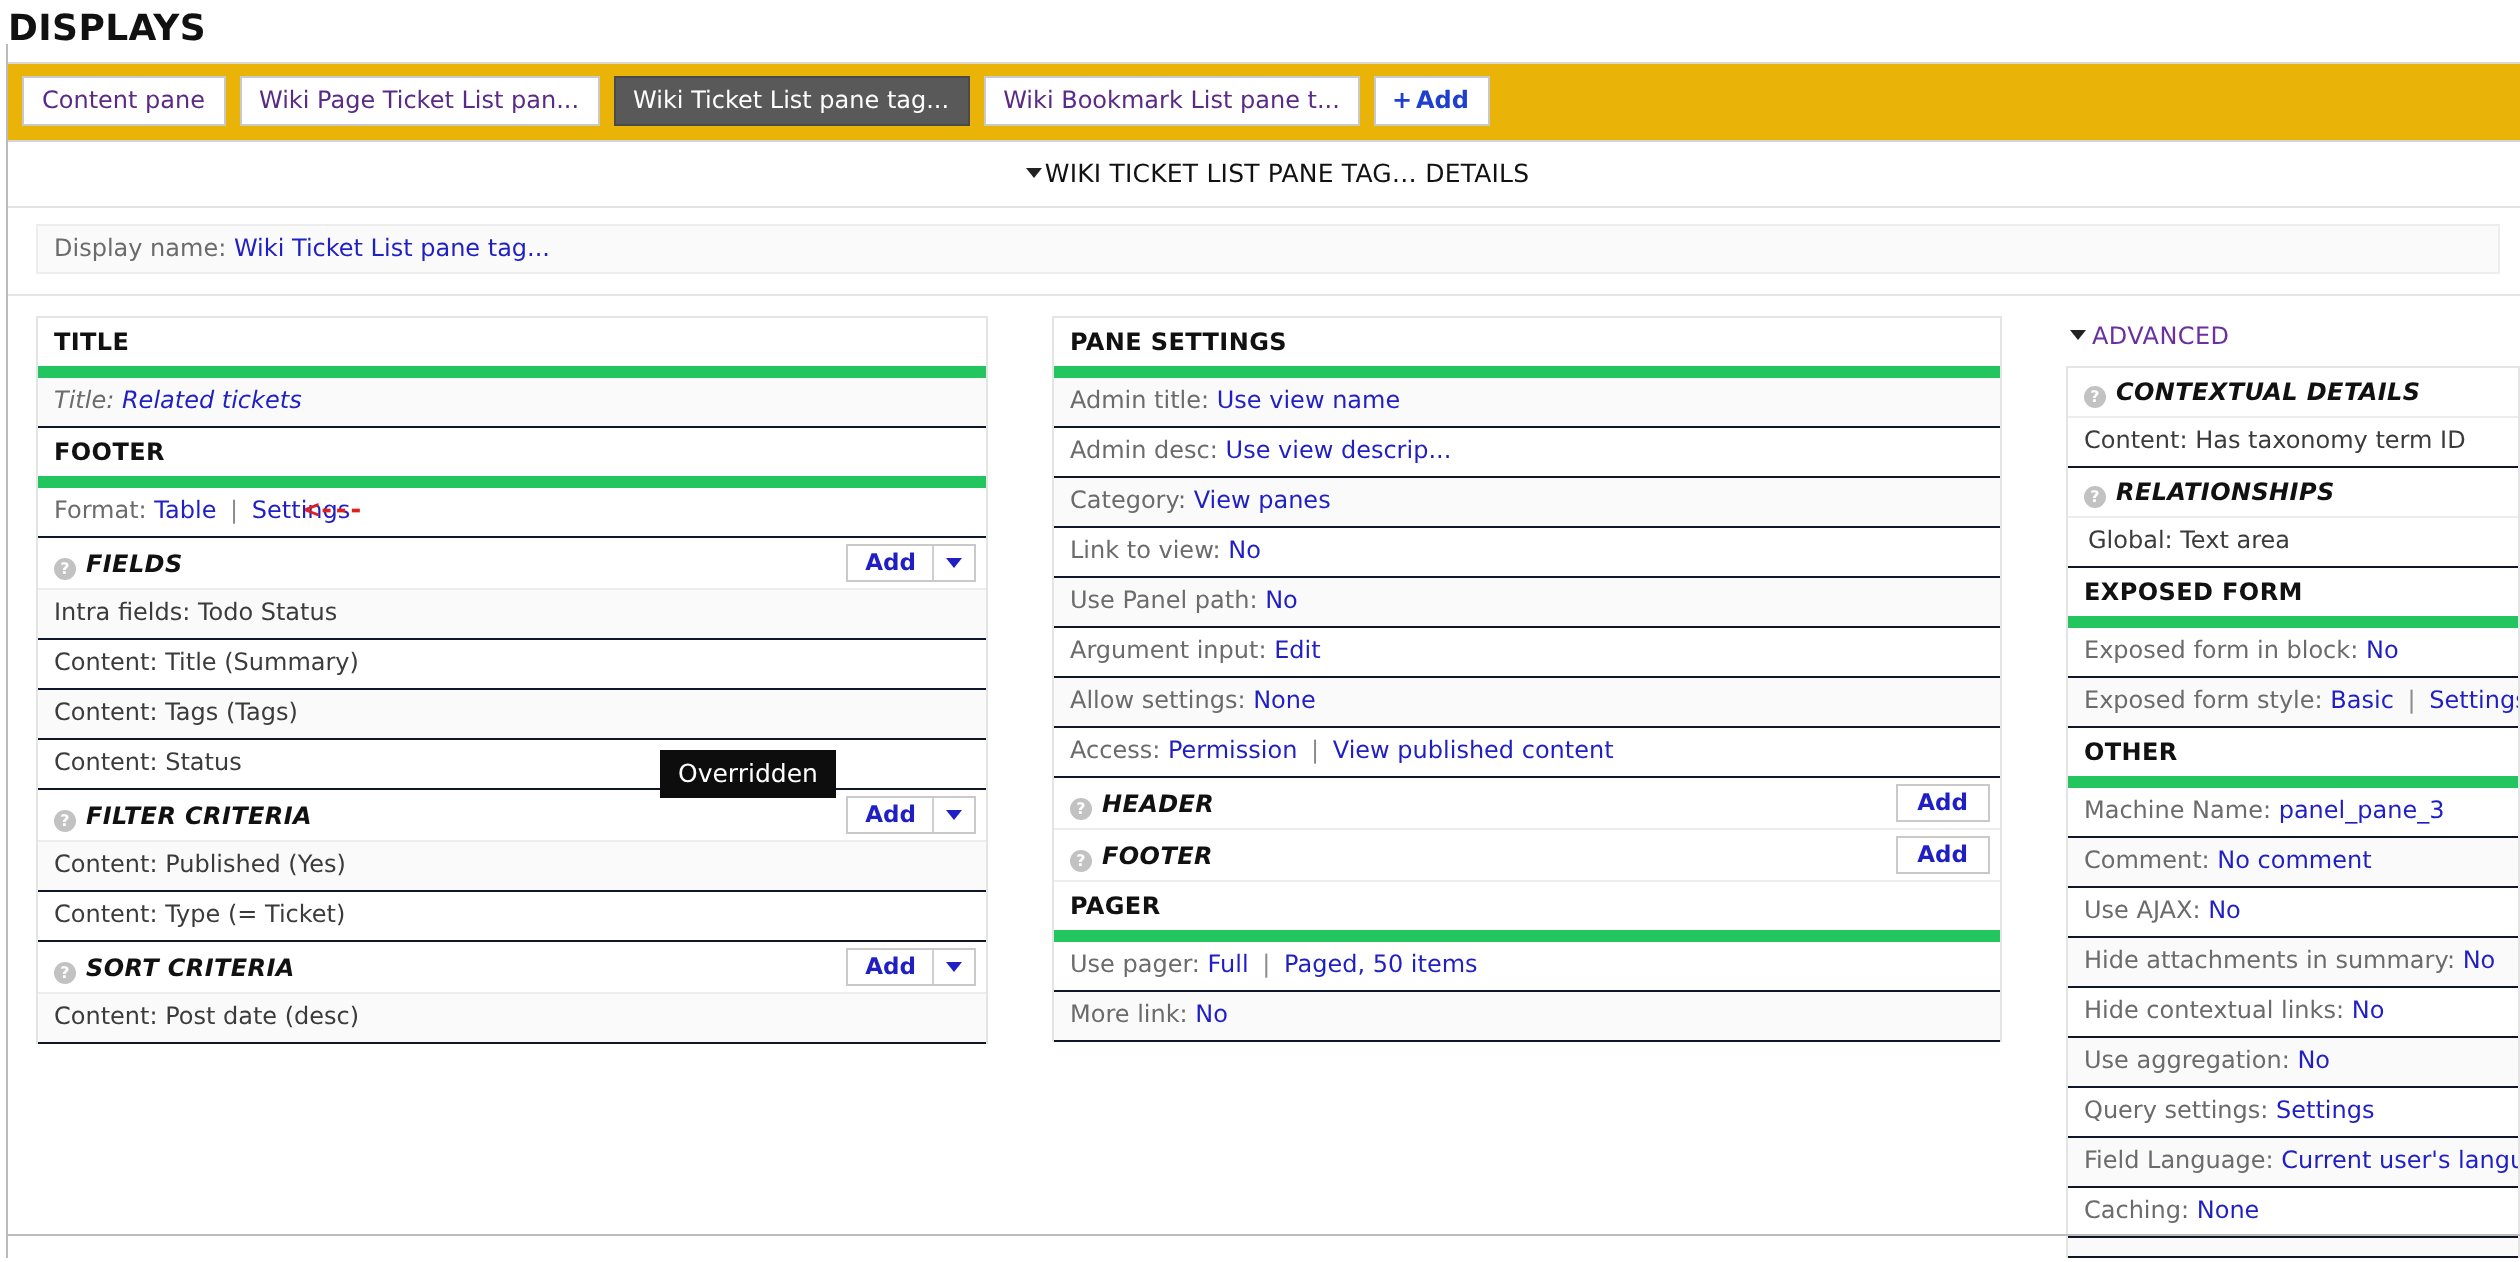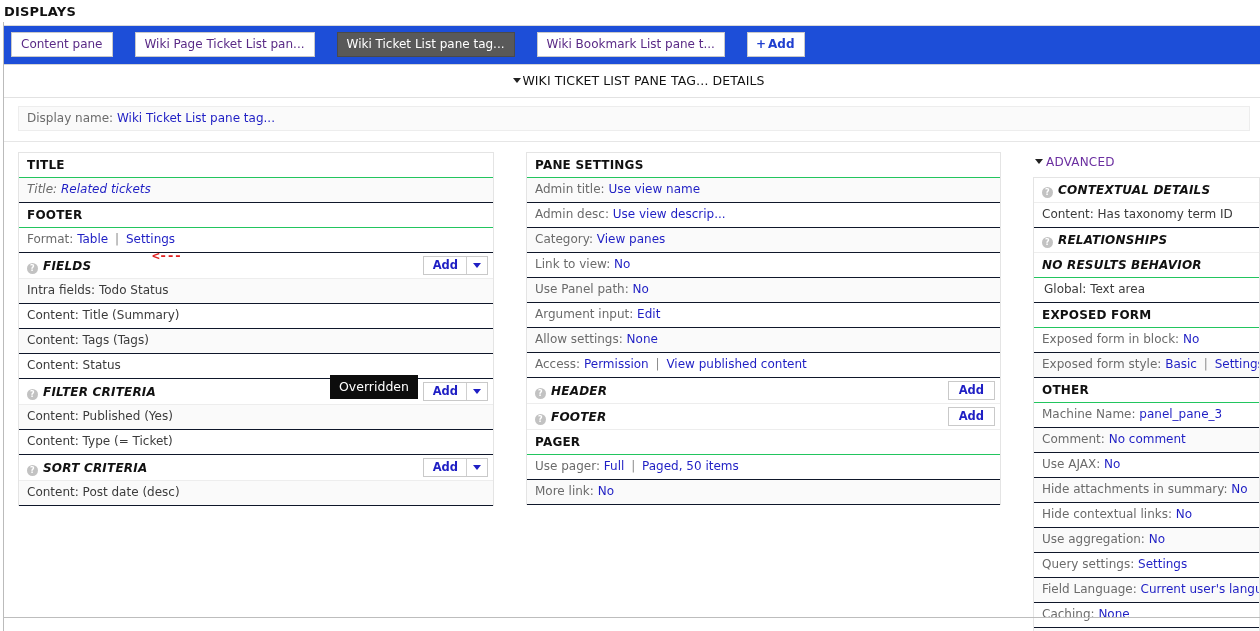--- a/index.html
+++ b/index.html
@@ -14,43 +14,43 @@
   .page {
     position: relative;
     width: 1260px;
     height: 631px;
     overflow: hidden;
     background: #fff;
   }
 
   
   .displays-heading {
-    font-size: 13px;
+    font-size: 18px;
     font-weight: bold;
     color: #111;
     letter-spacing: .2px;
     padding: 4px 0 6px 4px;
   }
 
   
   .shell {
     border-left: 1px solid #bbb;
     border-top: 1px solid #d9d9d9;
     margin-left: 3px;
     background: #fff;
   }
 
   
   .tabs-bar {
-    background: #1d4ed8;
+    background: #eab308;
     border-bottom: 1px solid #d4d4d4;
     padding: 6px 0 7px 7px;
     display: flex;
     align-items: center;
-    gap: 22px;
+    gap: 7px;
   }
   .tab {
     display: inline-block;
     border: 1px solid #c9c9c9;
     background: #fff;
     color: #5a2a86;
     padding: 4px 9px 5px 9px;
     font-size: 12px;
     line-height: 14px;
     white-space: nowrap;
@@ -116,21 +116,21 @@
   .col-right  { width: 227px; }
 
   .panel { border: 1px solid #e4e4e4; border-bottom: none; background: #fff; }
 
   .sect-title {
     font-weight: bold;
     font-size: 12px;
     color: #111;
     padding: 5px 8px 5px 8px;
     background: #fff;
-    border-bottom: 1px solid #22c55e;
+    border-bottom: 6px solid #22c55e;
     letter-spacing: .2px;
   }
   .sect-title.ital { font-style: italic; }
 
   .sect-bar {
     display: flex;
     align-items: center;
     justify-content: space-between;
     padding: 3px 5px 3px 8px;
     background: #fff;
@@ -419,21 +419,20 @@
 
           <div class="sect-bar">
             <span class="sect-name"><span class="help-icon">?</span><span>CONTEXTUAL DETAILS</span></span>
           </div>
           <div class="row">Content: Has taxonomy term ID</div>
 
           <div class="sect-bar">
             <span class="sect-name"><span class="help-icon">?</span><span>RELATIONSHIPS</span></span>
           </div>
 
-          <div class="sect-title ital">NO RESULTS BEHAVIOR</div>
           <div class="row indent">Global: Text area</div>
 
           <div class="sect-title">EXPOSED FORM</div>
           <div class="row">
             <span class="lbl">Exposed form in block:</span>
             <span class="val">No</span>
           </div>
           <div class="row alt">
             <span class="lbl">Exposed form style:</span>
             <span class="val">Basic</span>

